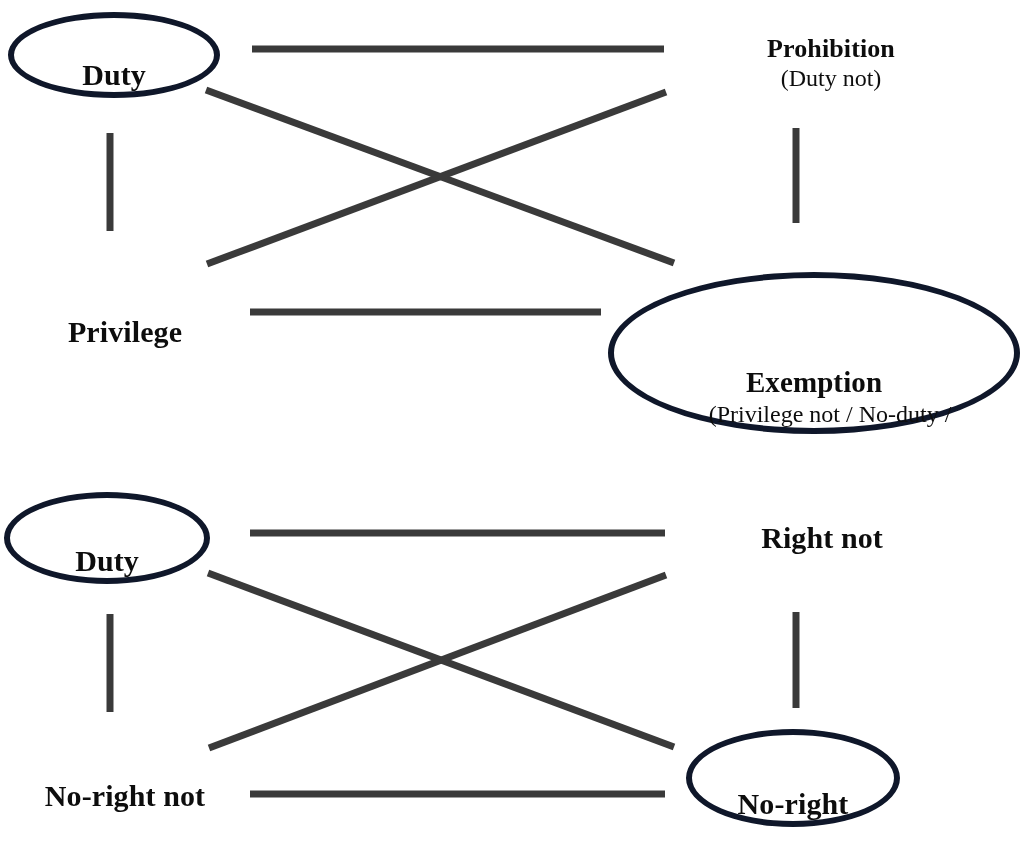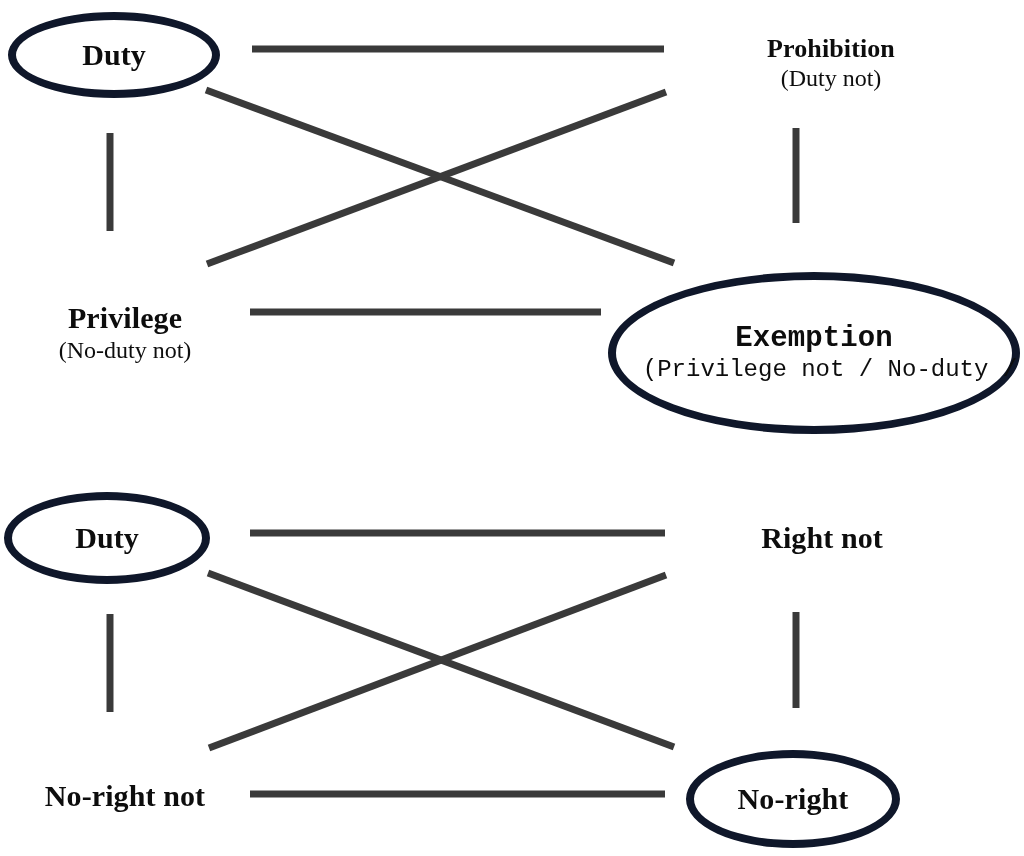--- a/index.html
+++ b/index.html
@@ -40,39 +40,40 @@
     font-size: 30px;
     letter-spacing: 0.1px;
     white-space: nowrap;
   }
   .node .subtitle {
     font-weight: normal;
     font-size: 24px;
     white-space: nowrap;
   }
   .node.ellipse {
-    border: 8px solid #0f172a;
+    border: 6px solid #0f172a;
     border-radius: 50%;
     background: transparent;
+    justify-content: flex-end;
   }
   .node.plain {
     border: none;
   }
 
   
   #node-duty        { left: 8px;   top: 12px;  width: 212px; height: 86px; }
   #node-prohibition { left: 672px; top: 22px;  width: 318px; height: 82px; }
   #node-privilege   { left: 0px;   top: 292px; width: 250px; height: 80px; }
-  #node-exemption   { left: 608px; top: 272px; width: 412px; height: 162px; font-family: Liberation Mono, monospace; }
+  #node-exemption   { left: 608px; top: 272px; width: 412px; height: 162px; }
 
   
   #node-right       { left: 4px;   top: 492px; width: 206px; height: 92px; }
   #node-right-not   { left: 672px; top: 508px; width: 300px; height: 60px; }
   #node-no-right-not{ left: 0px;   top: 768px; width: 250px; height: 56px; }
-  #node-no-right    { left: 686px; top: 750px; width: 214px; height: 98px; }
+  #node-no-right    { left: 686px; top: 729px; width: 214px; height: 98px; }
 
   #node-exemption .title   { font-size: 29px; }
   #node-exemption .subtitle{ font-size: 24px; margin-left: 32px; }
   #node-prohibition .title { font-size: 26px; }
   #node-no-right-not .title{ font-size: 30px; }
   .big-paren { font-size: 32px; }
 </style>
 </head>
 <body>
 
@@ -99,21 +100,20 @@
     <span class="title">Duty</span>
   </div>
 
   <div class="node plain" id="node-prohibition">
     <span class="title">Prohibition</span>
     <span class="subtitle">(Duty not)</span>
   </div>
 
   <div class="node plain" id="node-privilege">
     <span class="title">Privilege</span>
-    <span class="subtitle">(No-duty not)</span>
   </div>
 
   <div class="node ellipse" id="node-exemption">
     <span class="title">Exemption</span>
     <span class="subtitle">(Privilege not / No-duty /</span>
   </div>
 
   <div class="node ellipse" id="node-right">
     <span class="title">Duty</span>
   </div>

